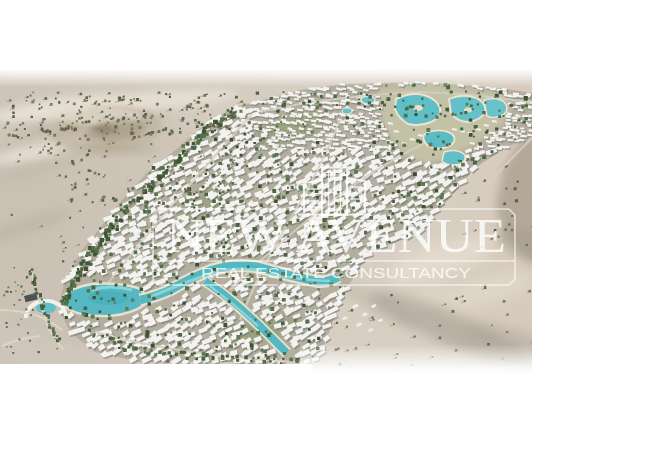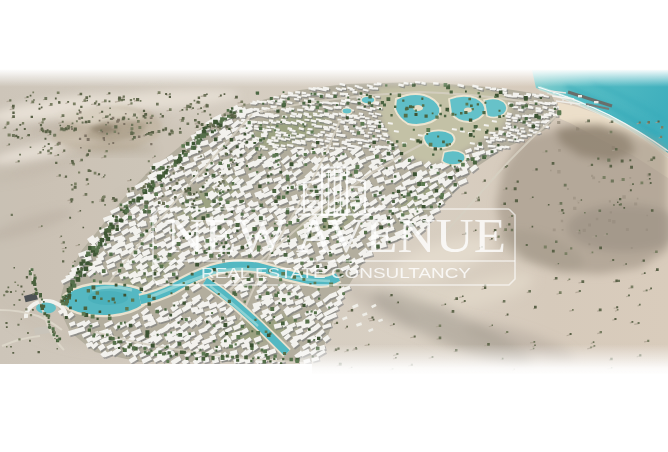--- a/index.html
+++ b/index.html
@@ -1,16 +1,16 @@
 <!DOCTYPE html>
 <html><head>
 <meta charset="utf-8">
 <style>
   html,body{margin:0;padding:0;background:#fff;}
-  .page{position:relative;width:668px;height:452px;overflow:hidden;font-family:"Liberation Sans",sans-serif;text-align:center;}
+  .page{position:relative;width:532px;height:452px;overflow:hidden;font-family:"Liberation Sans",sans-serif;text-align:center;}
 </style>
 </head>
 <body>
 <div class="page">
 <svg width="668" height="452" viewBox="0 0 668 452">
 <defs>
   <linearGradient id="sand" x1="0" y1="0" x2="1" y2="0">
     <stop offset="0" stop-color="#cdc5b9"></stop>
     <stop offset="0.35" stop-color="#d5cdc1"></stop>
     <stop offset="0.62" stop-color="#d8cfc2"></stop>

